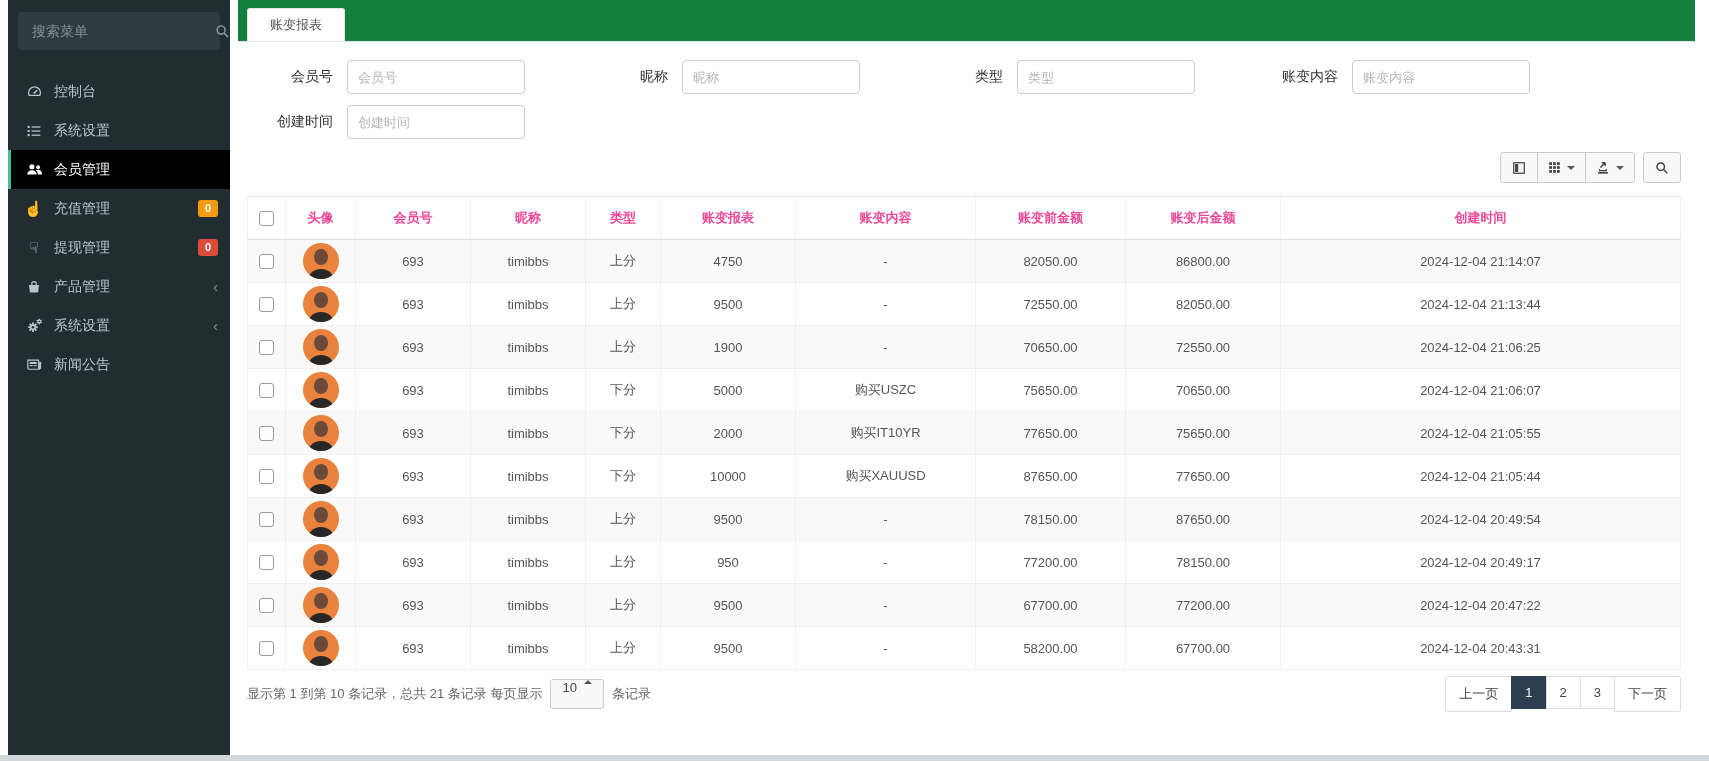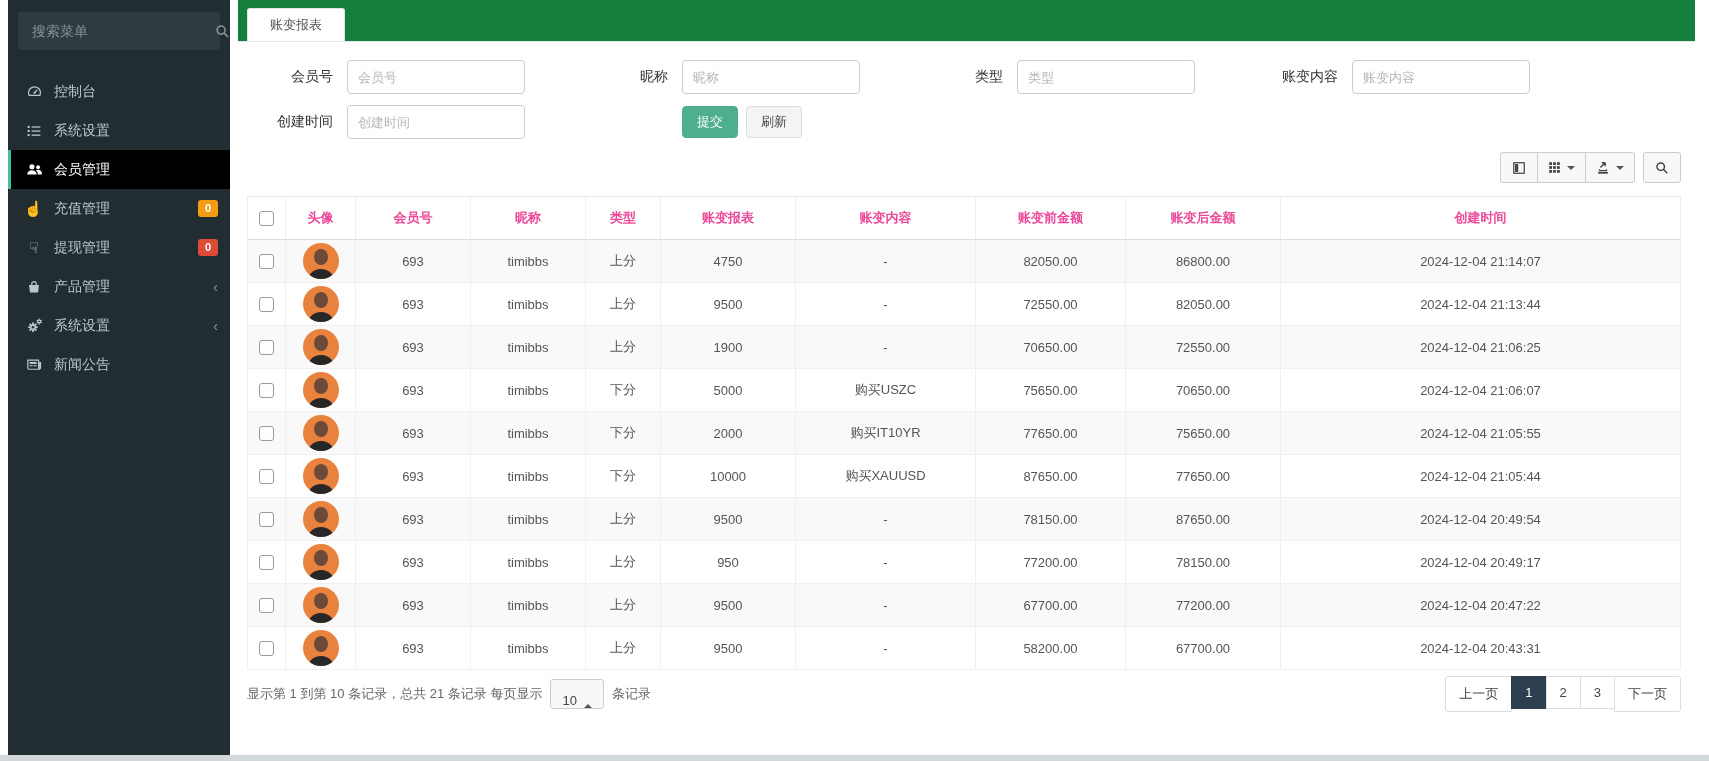--- a/index.html
+++ b/index.html
@@ -127,21 +127,21 @@
     position:absolute; bottom:-5px; left:50%; transform:translateX(-50%);
     width:28px; height:15px; border-radius:14px 14px 0 0; background:#272727;
   }
 
   
   .table-footer {
     margin-top:6px; display:flex; justify-content:space-between; align-items:center;
   }
   .pg-info { display:flex; align-items:center; gap:8px; font-size:13px; color:#666; }
   .page-size-btn {
-    display:inline-flex; align-items:flex-end; height:30px; padding:0 11px;
+    display:inline-flex; align-items:flex-start; height:30px; padding:0 11px;
     background:#f8f8f8; border:1px solid #ccc; border-radius:3px;
     font-size:13px; color:#444; cursor:pointer;
   }
   ul.pagination { list-style:none; display:flex; margin:0; padding:0; }
   ul.pagination li a {
     display:block; padding:8px 13px; min-width:14px; text-align:center;
     font-size:13px; color:#444; background:#fff; border:1px solid #ddd;
     margin-left:-1px; cursor:pointer; text-decoration:none;
   }
   ul.pagination li:first-child a { border-radius:3px 0 0 3px; margin-left:0; }
@@ -283,25 +283,20 @@
       <span class="f-label">类型</span>
       <input class="f-input" placeholder="类型" style="">
     </div>
     <div class="f-cell">
       <span class="f-label">账变内容</span>
       <input class="f-input" placeholder="账变内容" style="">
     </div>
     <div class="f-cell">
       <span class="f-label">创建时间</span>
       <input class="f-input" placeholder="创建时间" style="">
-    </div>
-    <div class="f-cell">
-      <span class="f-label"></span>
-      <button class="btn btn-submit" id="submit-btn" style="background: rgb(77, 175, 140); border-color: rgb(77, 175, 140);">提交</button>
-      <button class="btn btn-refresh">刷新</button>
     </div>
   </div>
 
   <div class="toolbar">
     <div class="tb-group">
       <button class="tb-btn">
         <span style="display:flex">
           <svg width="14" height="14" viewBox="0 0 16 16">
               <rect x="2" y="2" width="12" height="12" fill="none" stroke="currentColor" stroke-width="1.4"></rect>
               <rect x="3.5" y="3.5" width="3.6" height="9" fill="currentColor"></rect>

